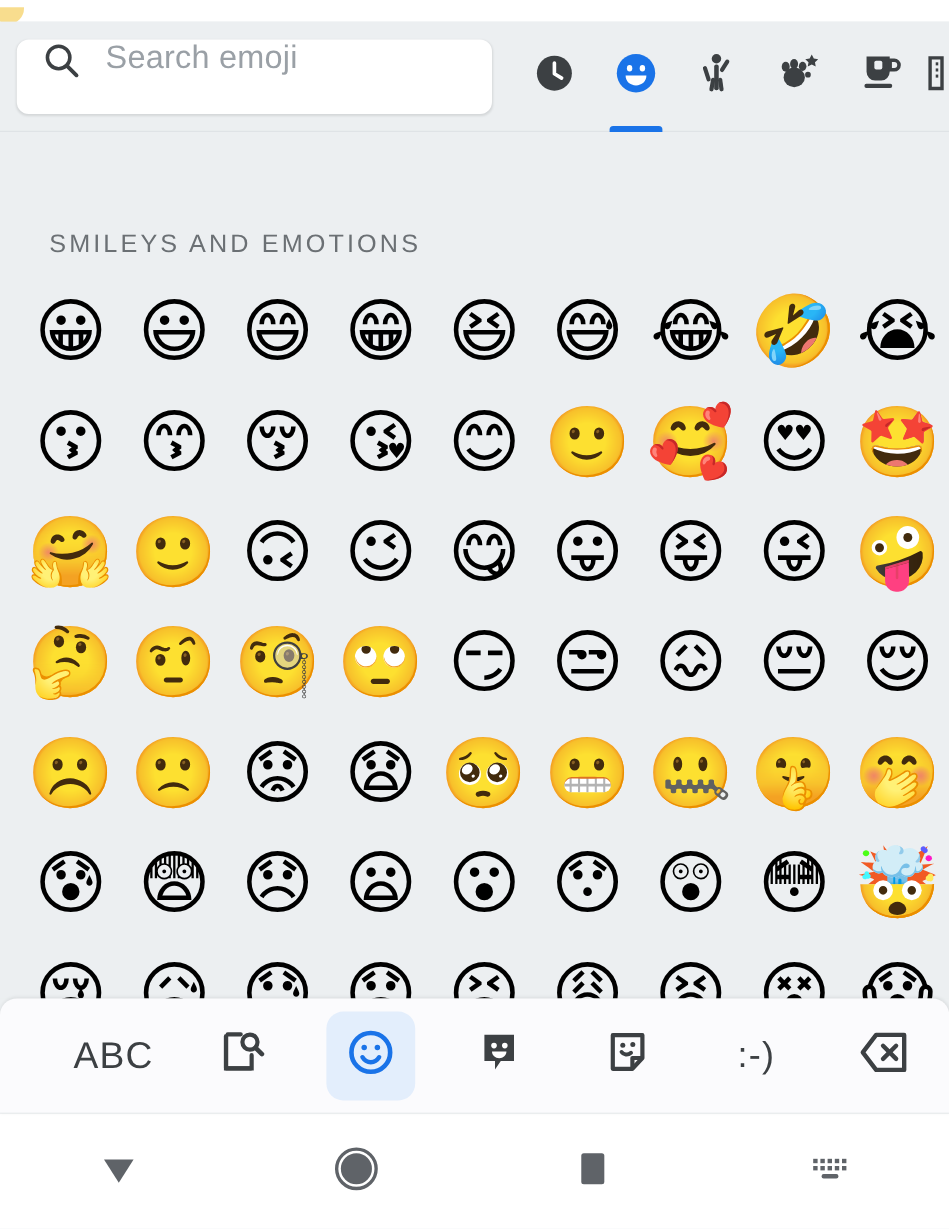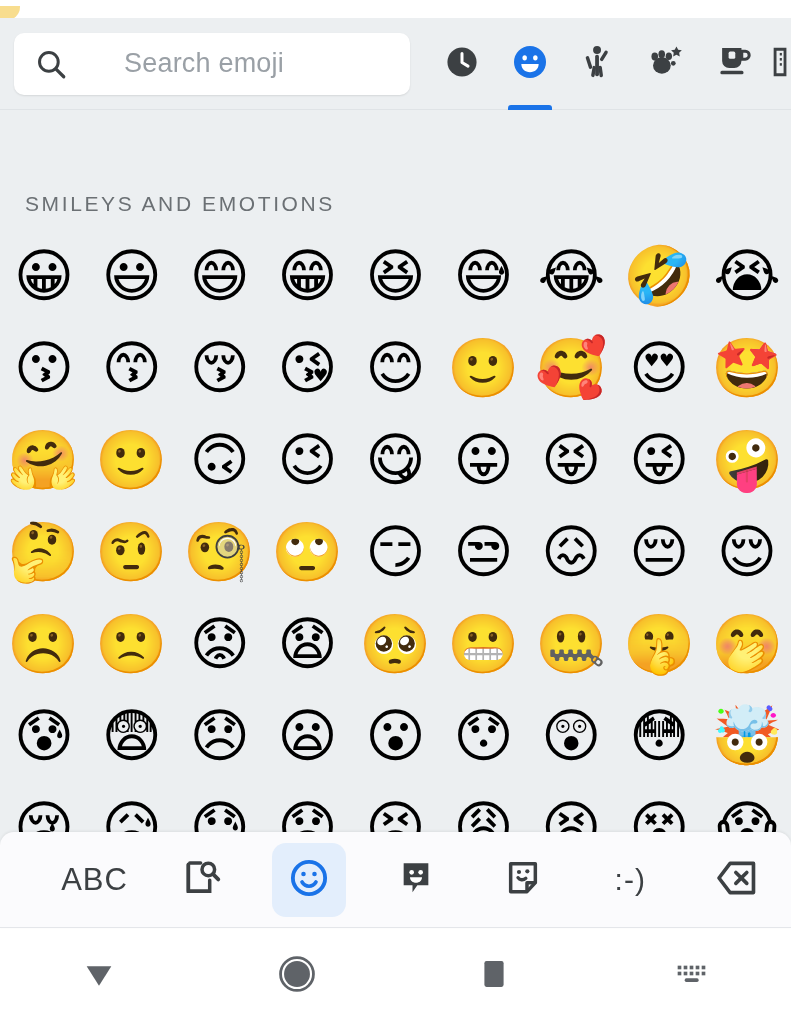--- a/index.html
+++ b/index.html
@@ -37,24 +37,23 @@
     background: #eceff1;
     display: flex; align-items: center;
     border-bottom: 1px solid #dfe3e6;
     position: relative;
   }
   .search-box {
     margin-left: 14px;
     width: 396px; height: 62px;
     background: #ffffff;
     border-radius: 10px;
-    display: flex; align-items: center;
+    display: flex; 
     box-shadow: 0 1px 2px rgba(0,0,0,.10);
     flex: none;
-    gap: 36px;
   }
   .search-icon { margin-left: 20px; display: flex; flex: none; }
   .search-placeholder {
     margin-left: 20px;
     font-size: 27px;
     color: #9aa0a6;
     letter-spacing: .2px;
     white-space: nowrap;
   }
   .tabs {
@@ -78,20 +77,21 @@
   }
   .tab.selected .tab-underline { display: block; }
   .tab.partial { width: 30px; justify-content: flex-start; overflow: hidden; }
 
   
   .emoji-scroll {
     flex: 1;
     overflow: hidden;
     background: #eceff1;
     position: relative;
+    padding-left: 16px;
   }
   .section-title {
     font-size: 21px;
     letter-spacing: 2.6px;
     color: #6b7074;
     padding: 82px 0 14px 25px;
     font-weight: 400;
   }
   .emoji-grid {
     display: grid;

